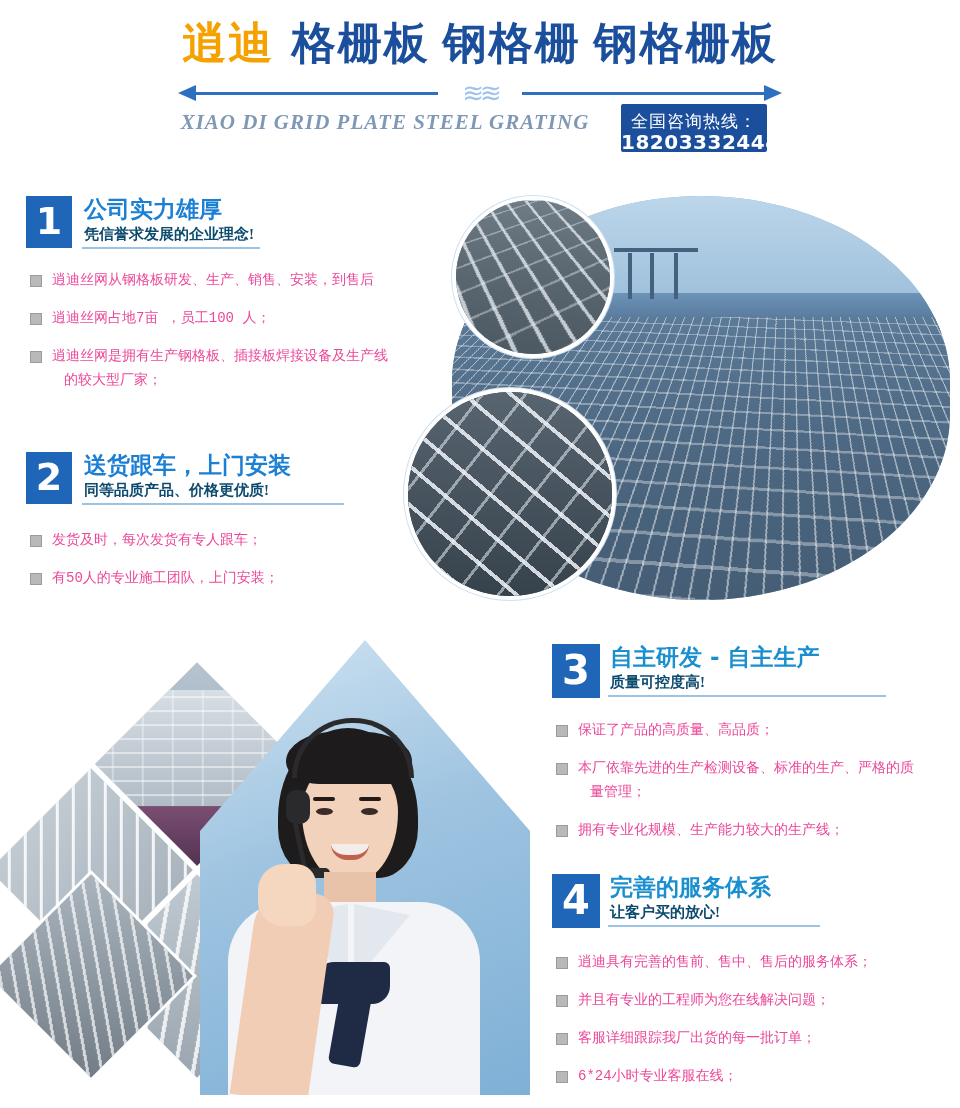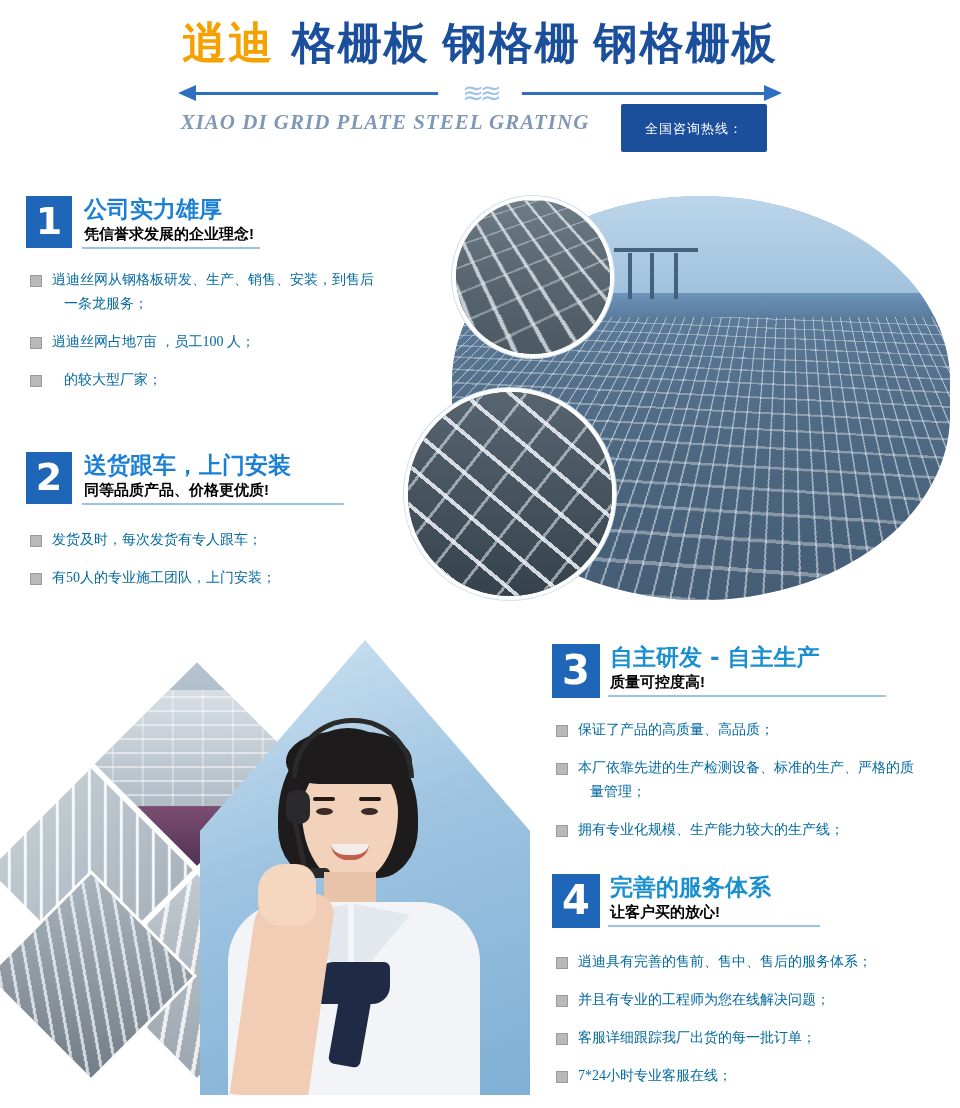--- a/index.html
+++ b/index.html
@@ -83,32 +83,31 @@
   .hotline {
     position: absolute;
     left: 621px; top: 104px;
     width: 146px; height: 48px;
     background: #1b4f9c;
     color: #ffffff;
     text-align: center;
     border-radius: 2px;
   }
   .hotline-label {
-    font-size: 13px;
+    font-size: 17px;
     line-height: 18px;
-    padding-top: 16px;
+    padding-top: 9px;
     letter-spacing: 1px;
   }
   .hotline-number {
     font-size: 20px;
     font-weight: bold;
     line-height: 22px;
     letter-spacing: 0.5px;
     font-family: "DejaVu Sans", sans-serif;
-    margin-top: 14px;
   }
 
   
   .sec {
     position: absolute;
   }
   .sec-num {
     position: absolute;
     left: 0; top: 0;
     width: 46px; height: 52px;
@@ -127,45 +126,45 @@
     color: #1b7fd4;
     font-size: 23px;
     font-weight: bold;
     white-space: nowrap;
     font-family: "DejaVu Sans", sans-serif;
   }
   .sec-title.teal { color: #1a8fd0; }
   .sec-sub {
     position: absolute;
     left: 58px; top: 29px;
-    color: #000000;
+    color: #0c4a6e;
     font-size: 15px;
     font-weight: bold;
     white-space: nowrap;
-    font-family: Liberation Sans, sans-serif;
+    font-family: Liberation Serif, serif;
   }
   .sec-underline {
     position: absolute;
     left: 56px; top: 51px;
     height: 2px;
     background: #9cc2e4;
   }
 
   
   .bullets {
     position: absolute;
   }
   .bullet {
     position: relative;
     padding-left: 22px;
     margin-bottom: 14px;
-    color: #0369a1;
+    color: #ec4899;
     font-size: 14px;
     line-height: 24px;
-    font-family: Liberation Serif, serif;
+    font-family: Liberation Mono, monospace;
   }
   .bullet:before {
     content: "";
     position: absolute;
     left: 0; top: 7px;
     width: 10px; height: 10px;
     background: #b9b9b9;
     border: 1px solid #9b9b9b;
   }
   .bullet .cont {
@@ -477,26 +476,26 @@
 
 <div class="sec" style="left:26px; top:196px; width:420px; height:60px;">
   <div class="sec-num">1</div>
   <div class="sec-title">公司实力雄厚</div>
   <div class="sec-sub">凭信誉求发展的企业理念!</div>
   <div class="sec-underline u1"></div>
 </div>
 <div class="bullets" style="left:30px; top:268px; width:400px;">
   <div class="bullet">
     <span>逍迪丝网从钢格板研发、生产、销售、安装，到售后</span>
-    <span class="cont">一条龙服务；</span>
   </div>
   <div class="bullet">
     <span>逍迪丝网占地7亩 ，员工100 人；</span>
   </div>
   <div class="bullet">
+    <span>逍迪丝网是拥有生产钢格板、插接板焊接设备及生产线</span>
     <span class="cont">的较大型厂家；</span>
   </div>
 </div>
 
 <div class="sec" style="left:26px; top:452px; width:420px; height:60px;">
   <div class="sec-num">2</div>
   <div class="sec-title">送货跟车，上门安装</div>
   <div class="sec-sub">同等品质产品、价格更优质!</div>
   <div class="sec-underline u2"></div>
 </div>
@@ -538,21 +537,21 @@
   <div class="bullet">
     <span>逍迪具有完善的售前、售中、售后的服务体系；</span>
   </div>
   <div class="bullet">
     <span>并且有专业的工程师为您在线解决问题；</span>
   </div>
   <div class="bullet">
     <span>客服详细跟踪我厂出货的每一批订单；</span>
   </div>
   <div class="bullet">
-    <span>7*24小时专业客服在线；</span>
+    <span>6*24小时专业客服在线；</span>
   </div>
 </div>
 
 <div class="photo-main">
   <div class="sea-sky"></div>
   <div class="sea-water"></div>
   <div class="dock-band"></div>
   <div class="crane" style="left:176px;"></div>
   <div class="crane" style="left:198px;"></div>
   <div class="crane" style="left:222px;"></div>

